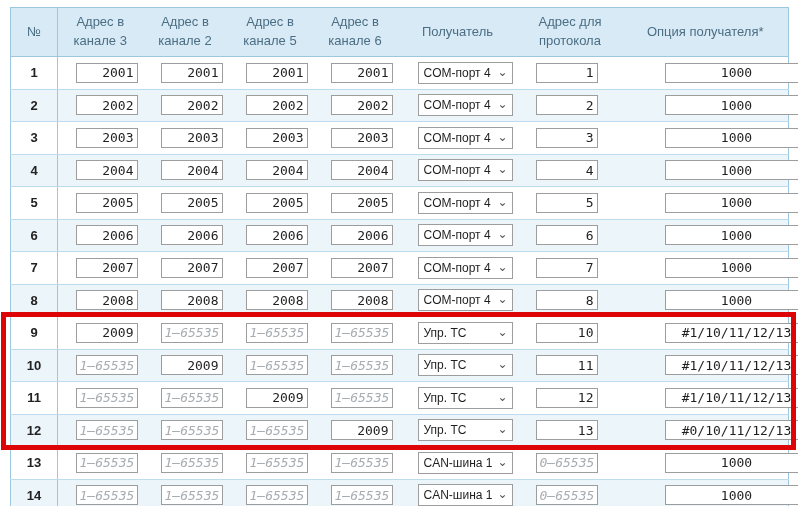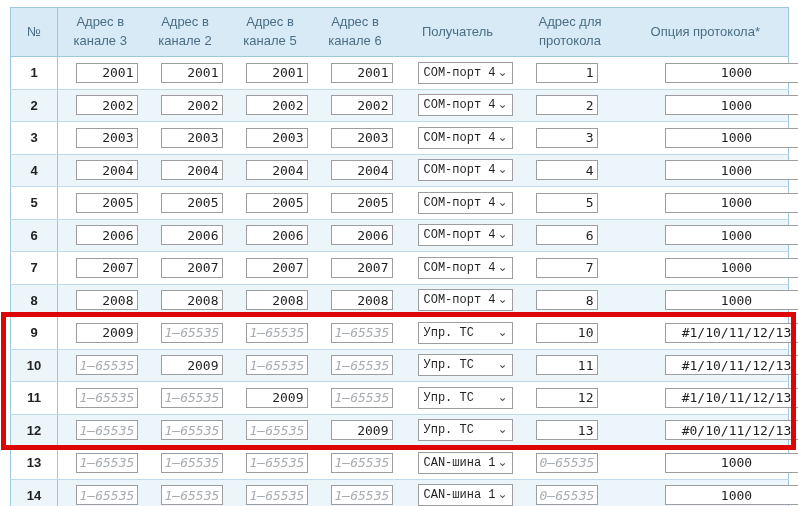--- a/index.html
+++ b/index.html
@@ -70,21 +70,21 @@
   }
 
   .select-wrap { position: relative; display: inline-block; }
   select.recipient {
     -webkit-appearance: none;
     appearance: none;
     width: 95px; height: 22px;
     border: 1px solid #9d9d9d;
     background: #fff;
     color: #1f1f1f;
-    font-family: Liberation Mono, monospace;
+    font-family: Liberation Sans, sans-serif;
     font-size: 12px;
     padding: 0 16px 0 5px;
     border-radius: 0;
   }
   .chev {
     position: absolute; right: 5px; top: 46%;
     transform: translateY(-50%);
     font-size: 12px; color: #555;
     pointer-events: none;
     line-height: 1;
@@ -115,21 +115,21 @@
     </colgroup>
     <thead>
       <tr>
         <th class="numh">№</th>
         <th>Адрес в канале 3</th>
         <th>Адрес в канале 2</th>
         <th>Адрес в канале 5</th>
         <th>Адрес в канале 6</th>
         <th>Получатель</th>
         <th>Адрес для протокола</th>
-        <th>Опция протокола*</th>
+        <th>Опция получателя*</th>
       </tr>
     </thead>
     <tbody>
         <tr>
           <td class="num">1</td>
           <td class="ch"><input type="text" class="num-input" value="2001" style=""></td>
           <td class="ch"><input type="text" class="num-input" value="2001" style=""></td>
           <td class="ch"><input type="text" class="num-input" value="2001" style=""></td>
           <td class="ch"><input type="text" class="num-input" value="2001" style=""></td>
           <td class="sel"><span class="select-wrap"><select class="recipient"><option>COM-порт 4</option></select><span class="chev">⌄</span></span></td>

